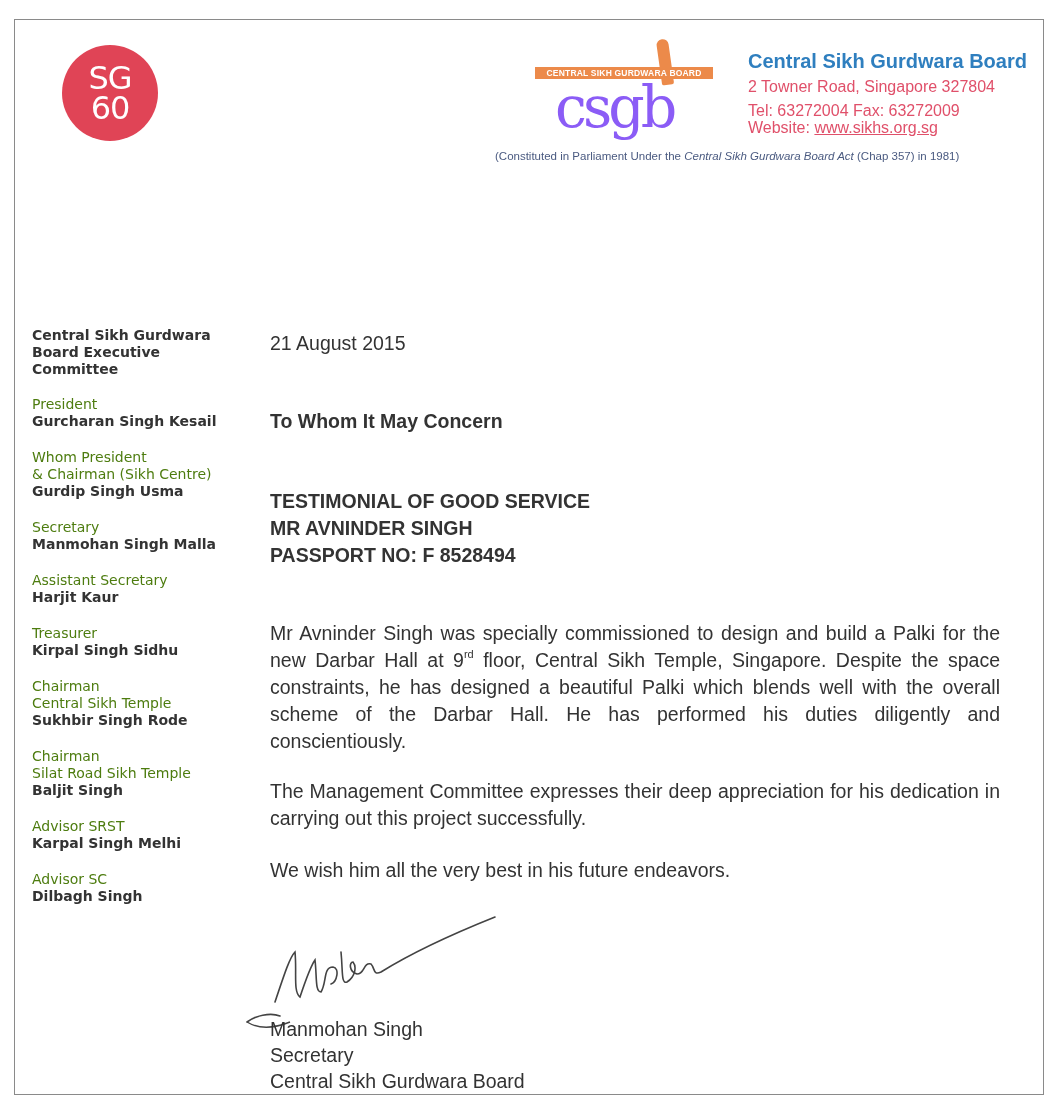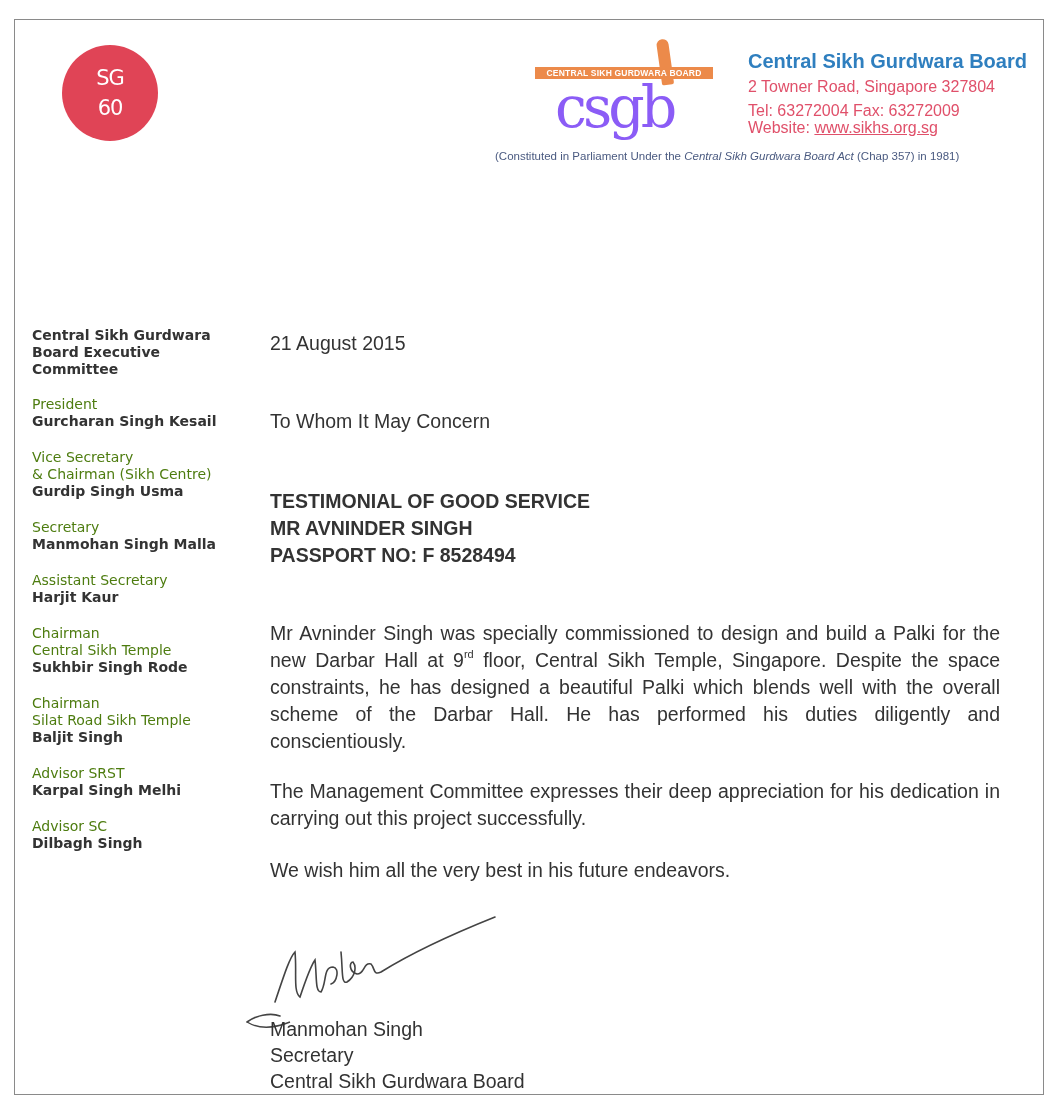--- a/index.html
+++ b/index.html
@@ -1,21 +1,21 @@
 <!DOCTYPE html>
 <html><head>
 <meta charset="utf-8">
 <style>
   html, body { margin:0; padding:0; background:#ffffff; }
   body { width:1056px; height:1106px; position:relative; overflow:hidden; font-family:"Liberation Sans", sans-serif; }
   .page { position:absolute; left:14px; top:19px; width:1030px; height:1076px; border:1.5px solid #8a8a8a; background:#fff; box-sizing:border-box; }
 
   
   .sg50 { position:absolute; left:62px; top:45px; width:96px; height:96px; border-radius:50%; background:#e04456; color:#fff;
-          display:flex; flex-direction:column; align-items:center; justify-content:center; font-family:"DejaVu Sans", sans-serif; font-size:21px; line-height:30px; letter-spacing:-1px; }
+          display:flex; flex-direction:column; align-items:center; justify-content:center; font-family:"DejaVu Sans", sans-serif; font-size:32px; line-height:30px; letter-spacing:-1px; }
 
   
   .logo { position:absolute; left:535px; top:37px; width:190px; height:110px; }
   .logo-band { position:absolute; left:0; top:30px; width:178px; height:12px; background:#ec8a4a; color:#fff; font-size:8.5px; font-weight:bold; line-height:12px; text-align:center; letter-spacing:0.2px; }
   .logo-text { position:absolute; left:20px; top:30px; font-family:"DejaVu Serif", serif; font-size:57px; color:#8b5cf6; letter-spacing:-4px; line-height:80px; }
   .logo-stem { position:absolute; left:124px; top:2px; width:12px; height:46px; background:#ec8a4a; border-radius:6px 6px 2px 2px; transform:rotate(-8deg); }
 
   .org-name { position:absolute; left:748px; top:50px; font-size:20px; font-weight:bold; color:#2f7fbf; }
   .org-line { position:absolute; left:748px; font-size:16px; color:#e0506a; }
   .org-addr { top:78px; }
@@ -28,21 +28,21 @@
   
   .side { position:absolute; left:32px; top:327px; width:200px; font-family:"DejaVu Sans", sans-serif; font-size:14px; color:#333; line-height:17px; }
   .side .title { font-weight:bold; color:#333; margin-bottom:18px; }
   .side .grp { margin-bottom:19px; }
   .side .role { color:#4d7c0f; }
   .side .name { font-weight:bold; color:#333; }
 
   
   .body { position:absolute; left:270px; color:#333; font-size:19.5px; }
   .date { top:332px; }
-  .salutation { top:410px; }
+  .salutation { top:410px;font-weight:bold; }
   .subject { top:488px; font-weight:bold; line-height:27px; }
   .para { left:270px; width:730px; text-align:justify; line-height:27px; }
   .p1 { top:620px; }
   .p2 { top:778px; }
   .p3 { top:857px; }
   sup { font-size:11px; vertical-align:9px; line-height:0; }
 
   .signature { position:absolute; left:245px; top:912px; width:255px; height:120px; }
   .sig-block { position:absolute; left:270px; top:1016px; font-size:19.5px; color:#333; line-height:26px; }
 </style>
@@ -73,31 +73,35 @@
 </div>
 
 <div class="side">
   <div class="title">Central Sikh Gurdwara Board Executive Committee</div>
   <div id="members">
       <div class="grp">
         <div class="role">President</div>
         <div class="name">Gurcharan Singh Kesail</div>
       </div>
       <div class="grp">
-        <div class="role">Vice Secretary</div>
+        <div class="role">Whom President</div>
         <div class="role">&amp; Chairman (Sikh Centre)</div>
         <div class="name">Gurdip Singh Usma</div>
       </div>
       <div class="grp">
         <div class="role">Secretary</div>
         <div class="name">Manmohan Singh Malla</div>
       </div>
       <div class="grp">
         <div class="role">Assistant Secretary</div>
         <div class="name">Harjit Kaur</div>
+      </div>
+      <div class="grp">
+        <div class="role">Treasurer</div>
+        <div class="name">Kirpal Singh Sidhu</div>
       </div>
       <div class="grp">
         <div class="role">Chairman</div>
         <div class="role">Central Sikh Temple</div>
         <div class="name">Sukhbir Singh Rode</div>
       </div>
       <div class="grp">
         <div class="role">Chairman</div>
         <div class="role">Silat Road Sikh Temple</div>
         <div class="name">Baljit Singh</div>

